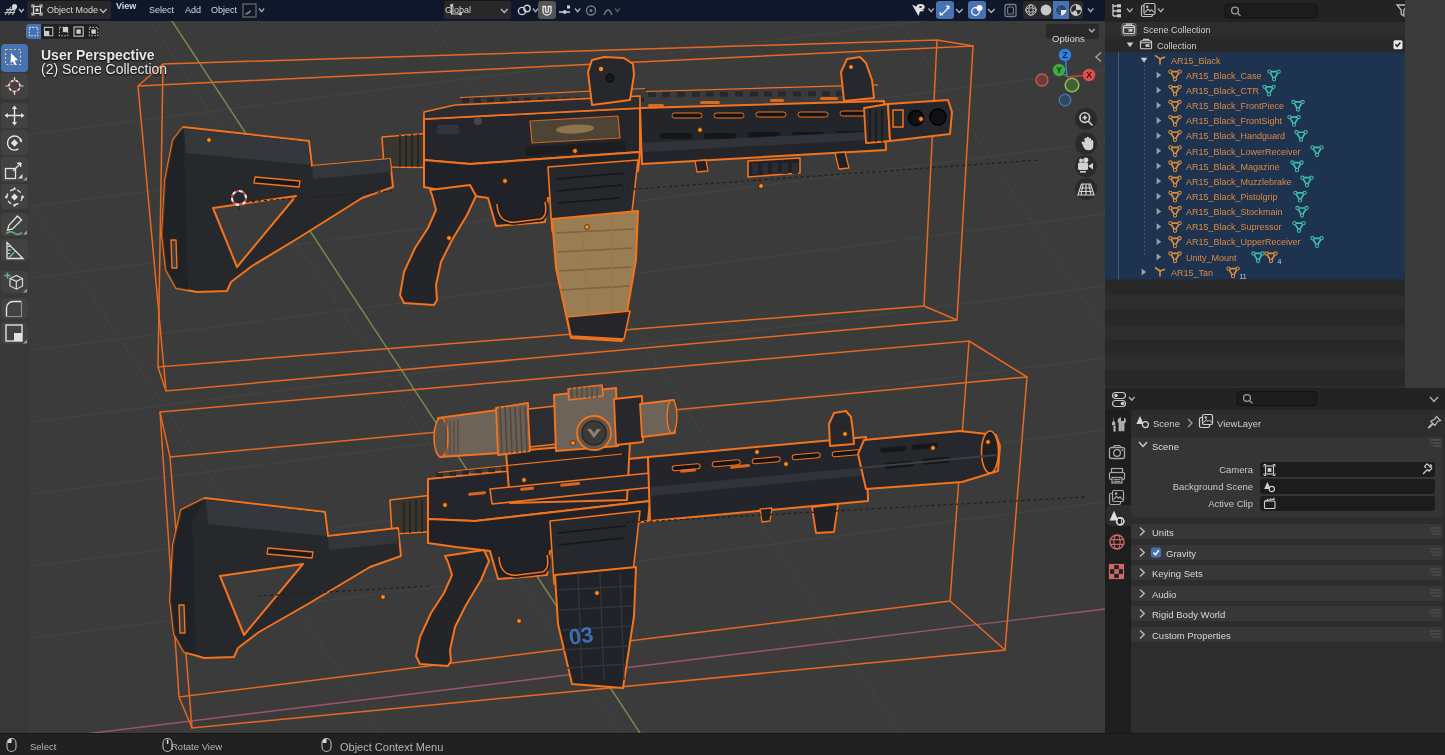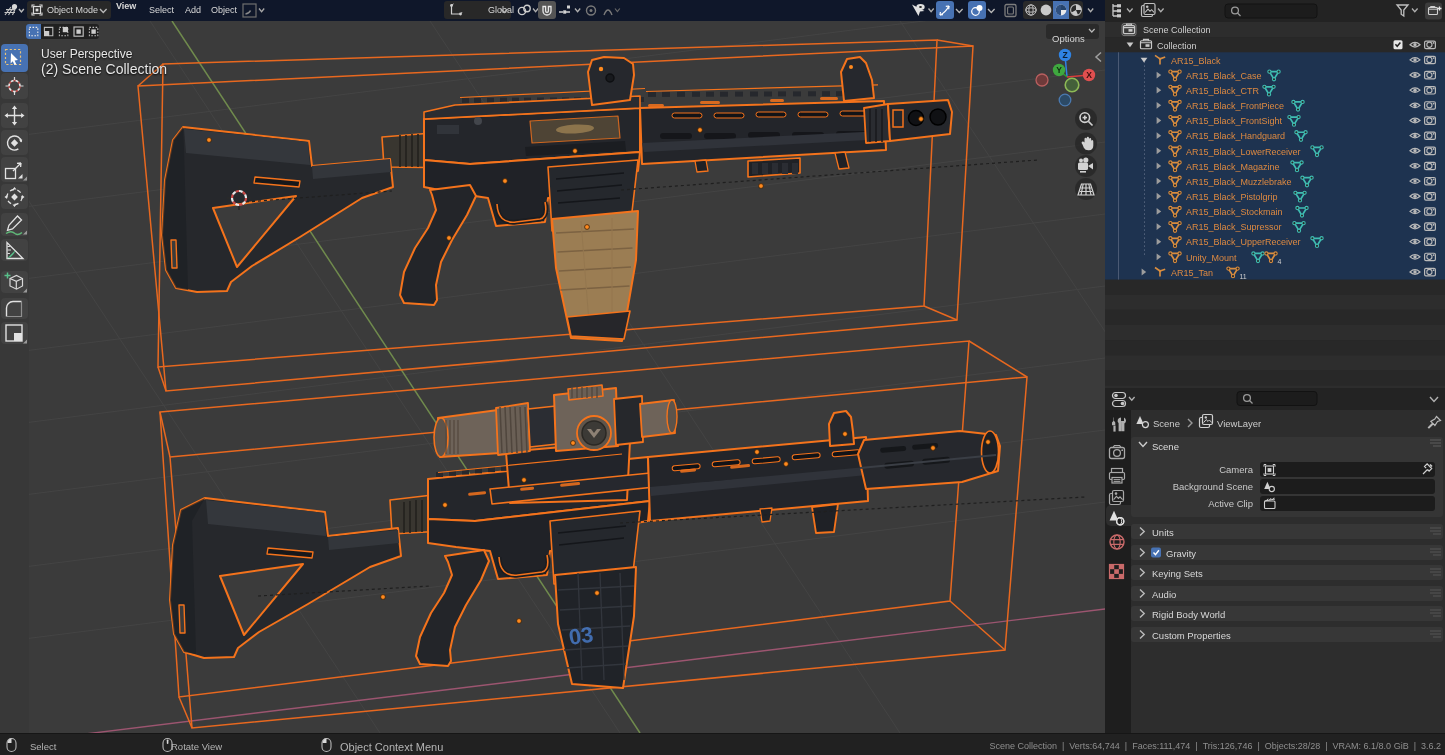--- a/index.html
+++ b/index.html
@@ -44,21 +44,21 @@
       <path d="M17 5.5 l2.6 3.2 2.6-3.2" stroke="#a8a8a8" stroke-width="1.3" fill="none"></path>
     </svg>
 
     <div class="abs" style="left:444px;top:1px;width:67px;height:18px;background:#282828;border-radius:3px;"></div>
     <svg class="abs" style="left:449px;top:3px" width="14" height="14" viewBox="0 0 14 14">
       <path d="M2.5 2.5 V11 H11.5" stroke="#d0d0d0" stroke-width="1.2" fill="none"></path>
       <path d="M2.5 2.5 l2 -1.6 M11.5 11 l1.5 -1.8" stroke="#d0d0d0" stroke-width="1" fill="none"></path>
       <circle cx="2.5" cy="2.5" r="1.4" fill="#d0d0d0"></circle>
         <circle cx="11.5" cy="11" r="1.4" fill="#d0d0d0"></circle>
     </svg>
-    <div class="abs txt" style="left:488px;top:6px;">Global</div>
+    <div class="abs txt" style="left:445px;top:6px;">Global</div>
     <svg class="abs" style="left:500px;top:8px" width="9" height="7">
         <path d="M1 1 l3.3 3.5 L7.6 1" stroke="#b9b9b9" stroke-width="1.3" fill="none"></path>
       </svg>
 
     <svg class="abs" style="left:516px;top:4px" width="24" height="13" viewBox="0 0 24 13">
       <circle cx="6" cy="7" r="3.6" stroke="#cccccc" stroke-width="1.4" fill="none"></circle>
       <circle cx="11" cy="4.5" r="3.2" stroke="#cccccc" stroke-width="1.4" fill="none"></circle>
       <path d="M17 4.5 l2.6 3.2 2.6-3.2" stroke="#b0b0b0" stroke-width="1.3" fill="none"></path>
     </svg>
 
@@ -547,21 +547,21 @@
         <rect x="5.4" y="5.4" width="4.4" height="4.4" fill="#cccccc"></rect>
       </g>
     </svg>
 
     <div class="abs" style="left:1046px;top:3px;width:53px;height:15px;background:#2a2a2a;border-radius:3px;"></div>
     <div class="abs txt" style="left:1052px;top:5px;color:#d6d6d6;font-size:9.5px;margin-top:8px;">Options</div>
     <svg class="abs" style="left:1088px;top:7px" width="8" height="7">
         <path d="M1 1 l2.8 3 L6.6 1" stroke="#b9b9b9" stroke-width="1.2" fill="none"></path>
       </svg>
 
-    <div class="abs txt" style="left:41px;top:27px;color:#e8e8e8;font-size:12px;text-shadow:0 1px 2px #000;">User Perspective</div>
+    <div class="abs txt" style="left:41px;top:27px;color:#e8e8e8;font-size:14px;text-shadow:0 1px 2px #000;font-weight:bold;">User Perspective</div>
     <div class="abs txt" style="left:41px;top:41px;color:#e8e8e8;font-size:14px;text-shadow:0 1px 2px #000;">(2) Scene Collection</div>
 
     <svg class="abs" style="left:1094px;top:30px" width="9" height="12">
         <path d="M7 1.5 L2 6 L7 10.5" stroke="#9f9f9f" stroke-width="1.5" fill="none"></path>
       </svg>
 
     <svg class="abs" style="left:1030px;top:3px" width="72" height="85" viewBox="0 0 72 85">
       <g stroke-width="1.5">
         <line x1="37" y1="53" x2="35" y2="31" stroke="#2f83e3"></line>
         <line x1="37" y1="53" x2="29" y2="46" stroke="#2ca02c"></line>
@@ -605,21 +605,21 @@
         <rect x="3" y="13" width="6" height="1.6"></rect>
       </g>
 
       <g transform="translate(5,74)" stroke="#d2d2d2" stroke-width="1.2" fill="none">
         <path d="M1 14 L4.5 3 H13.5 L17 14 Z"></path>
         <path d="M4 14 L6.2 3 M9 14 L9 3 M14 14 L11.8 3 M2.8 10.5 H15.2 M3.9 7 H14.1"></path>
       </g>
     </svg>
   </div>
 
-  <div class="abs" id="outliner" style="left:1105px;top:0;width:340px;height:388px;background:#a3a3a3;overflow:hidden;">
+  <div class="abs" id="outliner" style="left:1105px;top:0;width:300px;height:388px;background:#a3a3a3;overflow:hidden;">
 <svg width="340" height="388" viewBox="0 0 340 388" style="position:absolute;left:0;top:0">
 <rect x="0" y="0" width="340" height="388" fill="#282828"></rect>
 <rect x="0" y="22.00" width="340" height="15.15" fill="#2d2d2d"></rect>
 <rect x="0" y="37.15" width="340" height="15.15" fill="#282828"></rect>
 <rect x="0" y="52.30" width="340" height="15.15" fill="#2d2d2d"></rect>
 <rect x="0" y="67.45" width="340" height="15.15" fill="#282828"></rect>
 <rect x="0" y="82.60" width="340" height="15.15" fill="#2d2d2d"></rect>
 <rect x="0" y="97.75" width="340" height="15.15" fill="#282828"></rect>
 <rect x="0" y="112.90" width="340" height="15.15" fill="#2d2d2d"></rect>
 <rect x="0" y="128.05" width="340" height="15.15" fill="#282828"></rect>
@@ -1149,16 +1149,15 @@
         <rect x="163" y="4.5" width="9" height="13" rx="4.5"></rect>
         <rect x="322" y="4.5" width="9" height="13" rx="4.5"></rect>
       </g>
       <path d="M7.6 9 a4 4.5 0 0 1 3.9 -4.4 v4.4 Z" fill="#d8d8d8"></path>
       <rect x="166.8" y="5.5" width="1.6" height="4.5" rx="0.8" fill="#d8d8d8"></rect>
       <path d="M326.6 9 a4 4.5 0 0 1 3.9 -4.4 l0 4.4 Z" fill="#d8d8d8" transform="translate(-4,0) scale(1,1)"></path>
     </svg>
     <div class="abs" style="left:30px;top:7px;font-size:9.5px;color:#b4b4b4;">Select</div>
     <div class="abs" style="left:171px;top:7px;font-size:9.5px;color:#b4b4b4;">Rotate View</div>
     <div class="abs" style="left:340px;top:7px;font-size:11px;color:#b4b4b4;">Object Context Menu</div>
-    <div class="abs" style="right:4px;top:7px;font-size:9px;color:#8f8f8f;">Scene Collection&nbsp; | &nbsp;Verts:64,744&nbsp; | &nbsp;Faces:111,474&nbsp; | &nbsp;Tris:126,746&nbsp; | &nbsp;Objects:28/28&nbsp; | &nbsp;VRAM: 6.1/8.0 GiB&nbsp; | &nbsp;3.6.2</div>
   </div>
 
 </div>
 
 </body></html>

